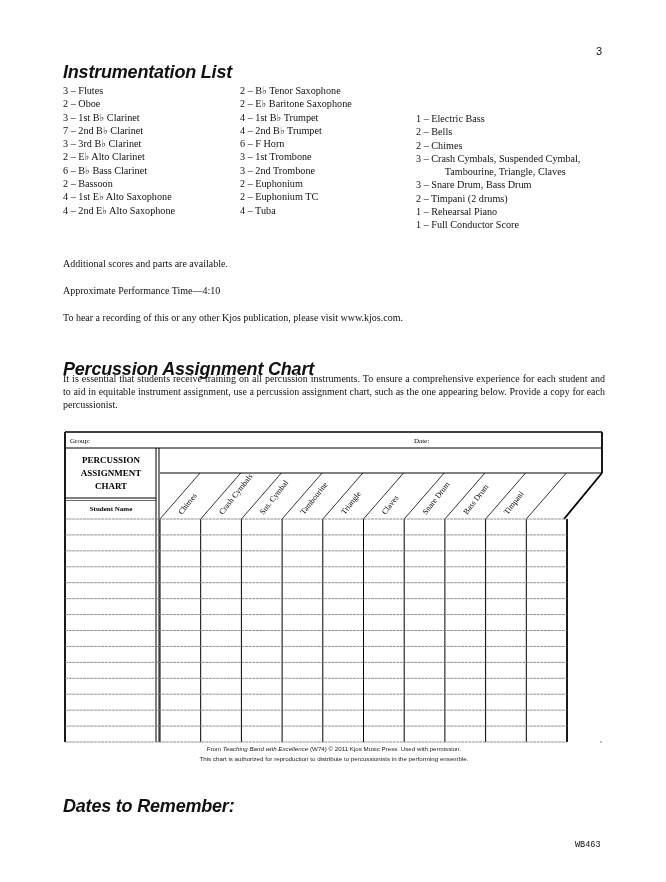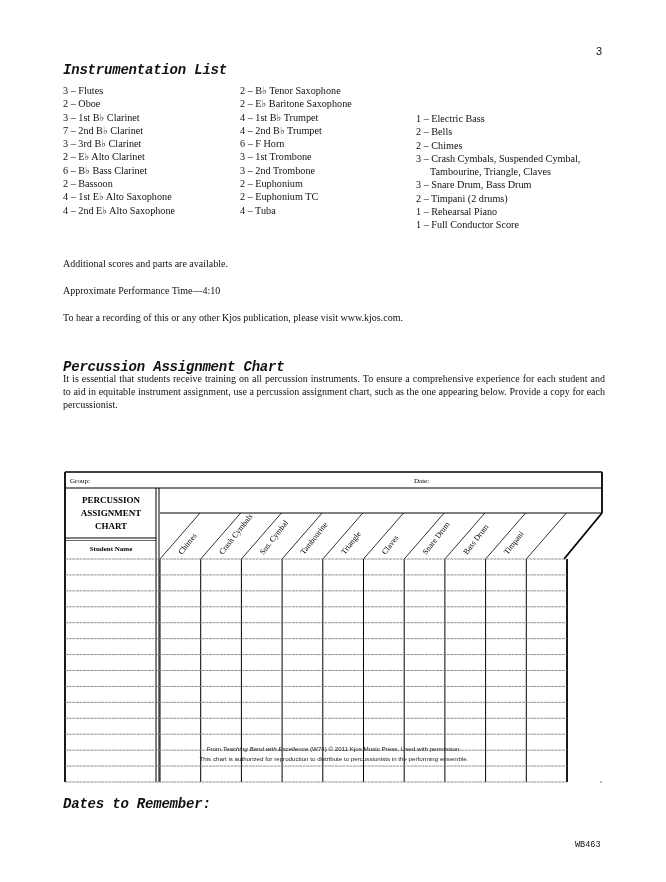--- a/index.html
+++ b/index.html
@@ -1,25 +1,25 @@
 <!DOCTYPE html>
 <html><head>
 <meta charset="utf-8">
 <style>
   html, body { margin: 0; padding: 0; background: #ffffff; }
   body { width: 666px; height: 882px; position: relative; overflow: hidden; color: #111; font-family: "Liberation Serif", serif; }
   .abs { position: absolute; }
   .page-num { left: 596px; top: 45px; font-size: 11px; font-family: "Liberation Sans", sans-serif; }
-  .h-italic { font-family: Liberation Mono, monospace; font-style: italic; font-weight: bold; font-size: 14px; letter-spacing: -0.2px; text-align: center; }
+  .h-italic { font-family: Liberation Sans, sans-serif; font-style: italic; font-weight: bold; font-size: 18px; letter-spacing: -0.2px; text-align: center; }
   .list { font-size: 10.2px; line-height: 13.3px; }
   .list div { white-space: nowrap; }
-  .list .indent { padding-left: 14px; }
+  .list .indent { padding-left: 14px; text-align: center; }
   .para { font-size: 10px; line-height: 13px; }
   .para b { font-weight: normal; }
-  .chart-wrap { left: 64px; top: 431px; width: 540px; height: 315px; margin-top: 40px; }
+  .chart-wrap { left: 64px; top: 431px; width: 540px; height: 315px; }
   .footer-credit { left: 64px; width: 540px; text-align: center; font-family: "Liberation Sans", sans-serif; font-size: 6.2px; line-height: 9.5px; color: #222; }
   .code { left: 575px; top: 840px; font-size: 8.5px; font-family: Liberation Mono, monospace; }
   svg text { font-family: "Liberation Serif", serif; }
 </style>
 </head>
 <body>
 
 <div class="abs page-num">3</div>
 
 <div class="abs h-italic" style="left:63px; top:62px;">Instrumentation List</div>

